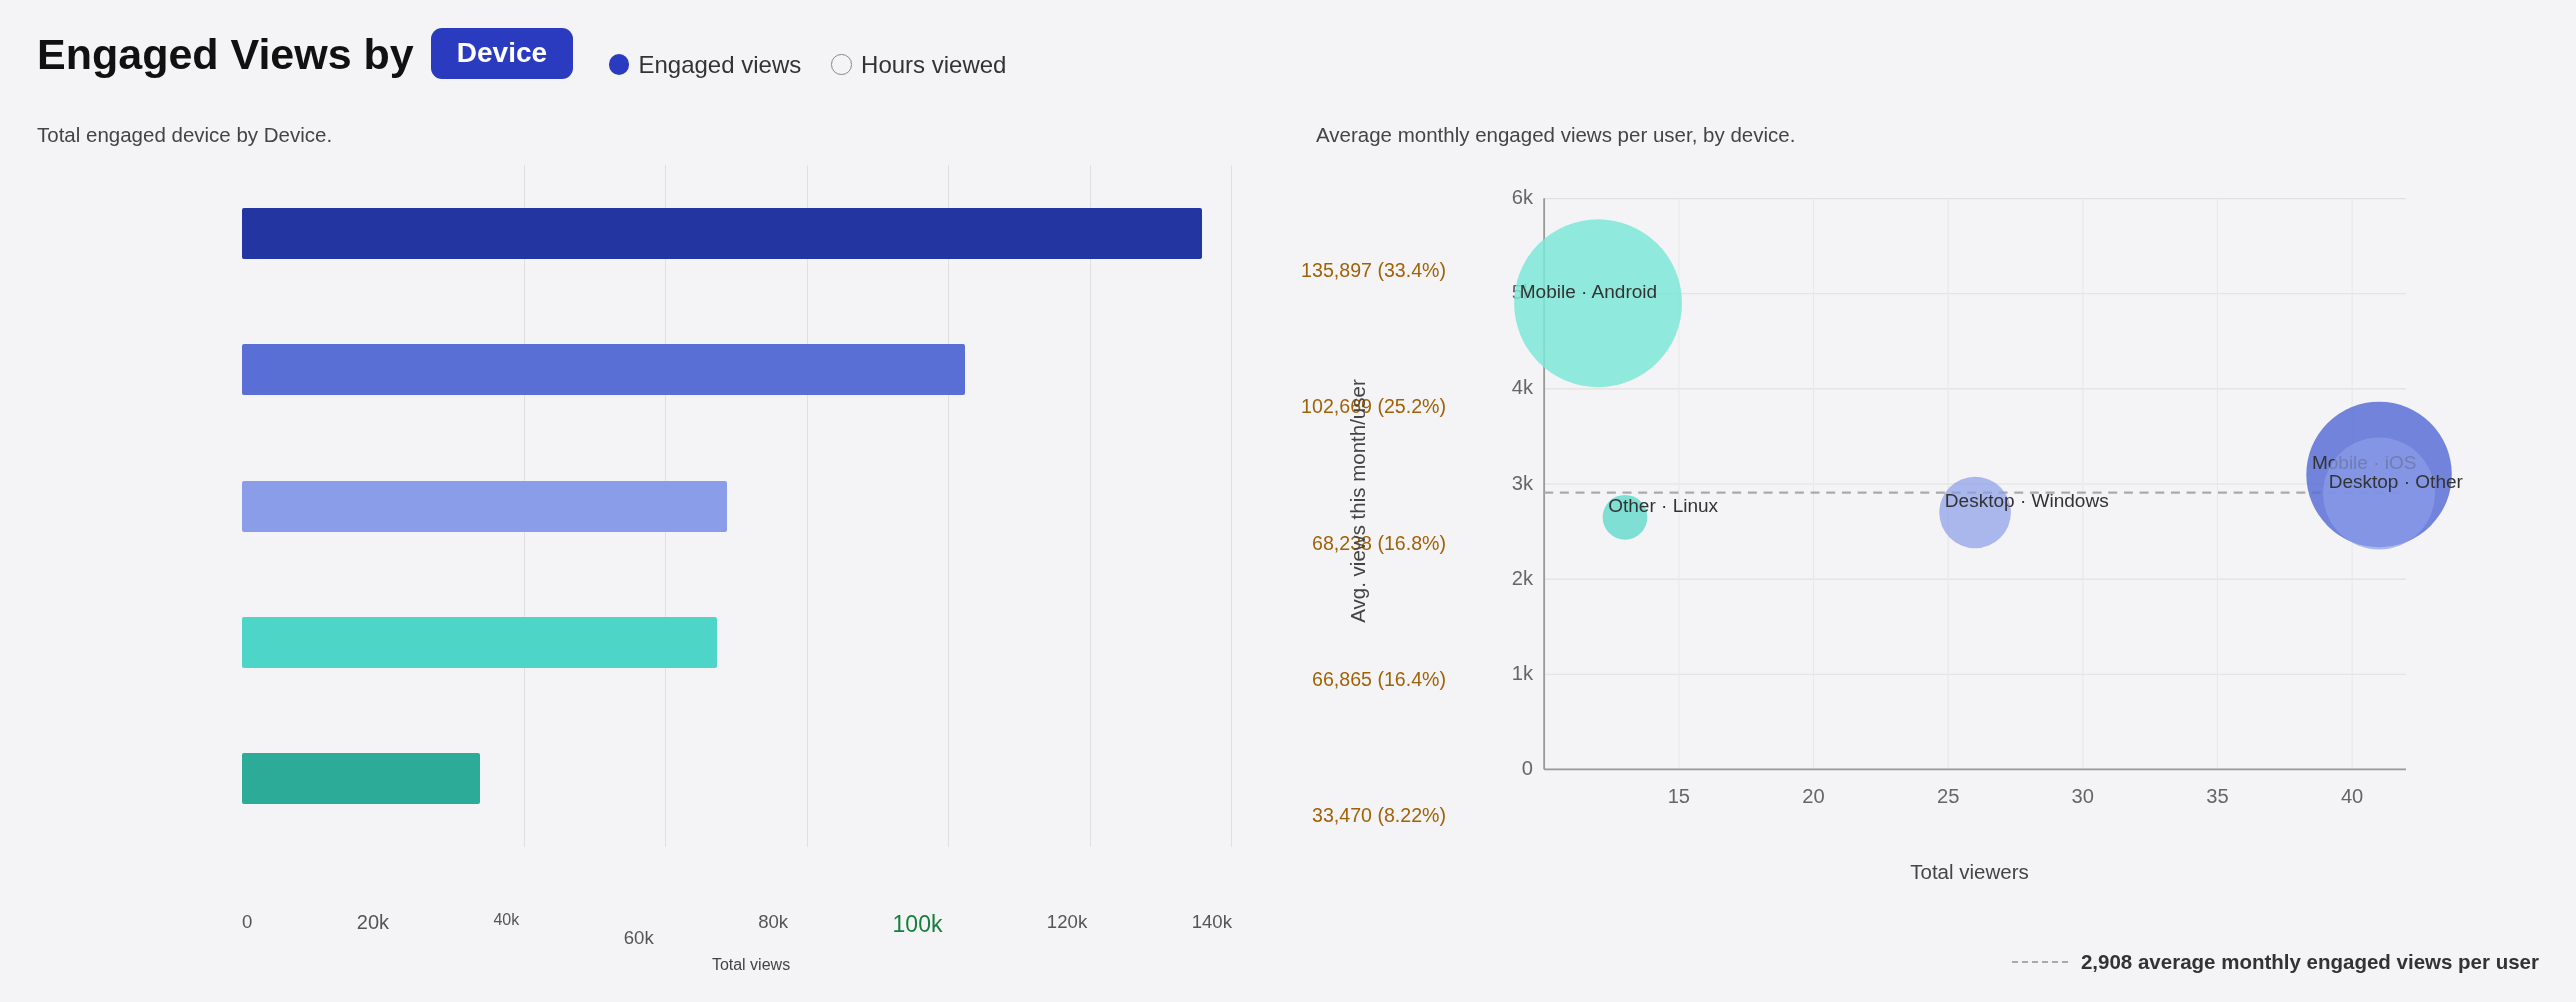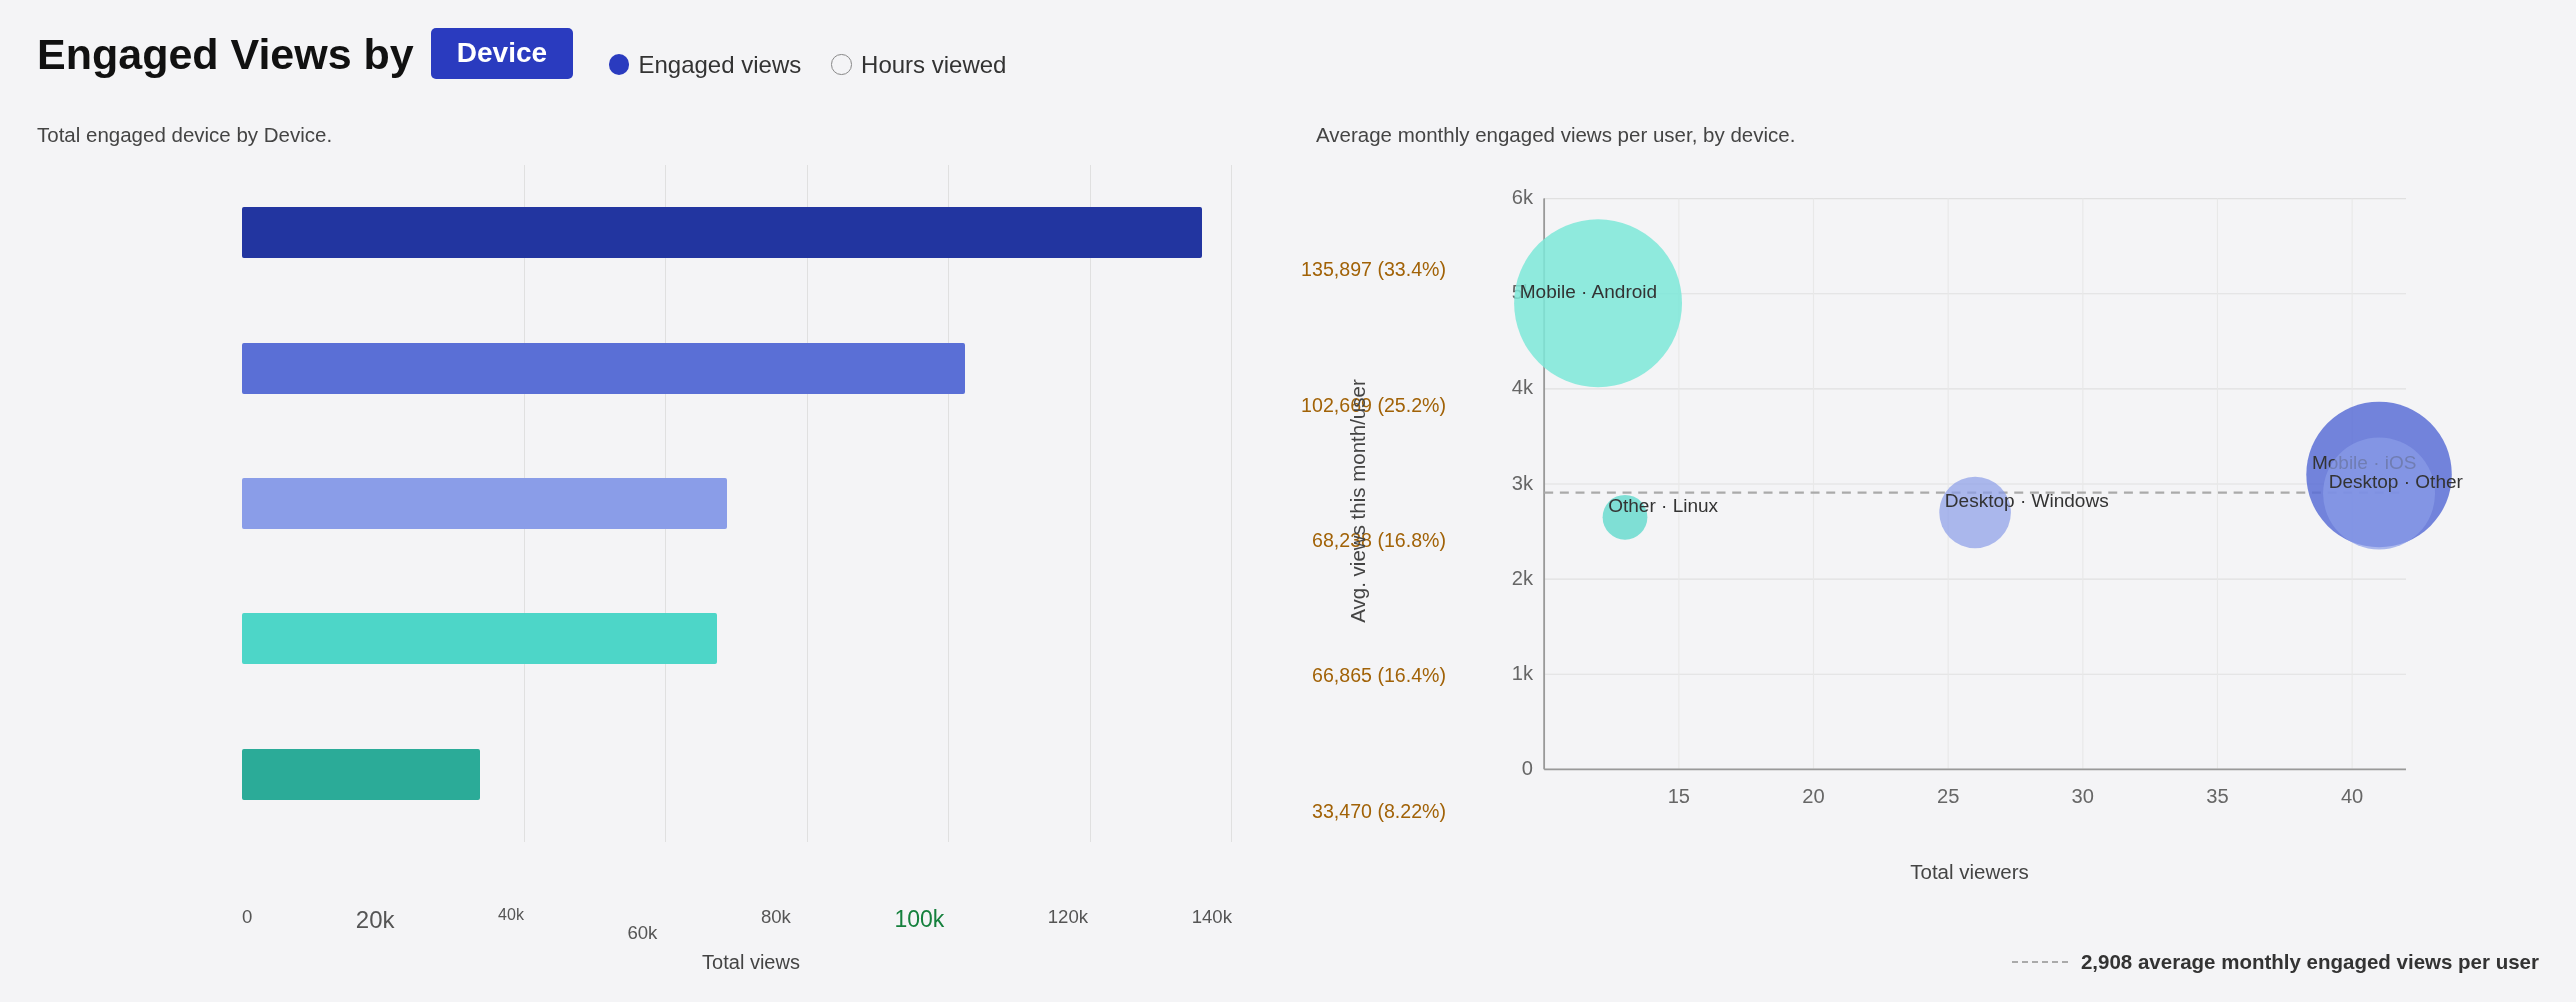--- a/index.html
+++ b/index.html
@@ -26,21 +26,21 @@
     }
     .header-title {
       font-size: 43px;
       font-weight: 800;
       color: #111;
     }
     .device-btn {
       background: #2a3bbf;
       color: #fff;
       border: none;
-      border-radius: 5px;
+      border-radius: 11px;
       padding: 9.3px 26px;
       font-size: 28px;
       font-weight: 600;
       cursor: pointer;
     }
     .legend {
       display: flex;
       align-items: center;
       gap: 30px;
       margin-left: 18.6px;
@@ -146,21 +146,21 @@
       display: flex;
       justify-content: space-between;
       margin-left: 205px;
       margin-right: 28px;
       font-size: 18.6px;
       color: #555;
       margin-top: 7.5px;
     }
     .bar-axis-label {
       text-align: center;
-      font-size: 20px;
+      font-size: 16px;
       color: #444;
       margin-top: 7.5px;
       padding-left: 205px;
     }
     
     .scatter-panel {
       flex: 1;
       display: flex;
       flex-direction: column;
     }
@@ -242,21 +242,21 @@
     <div class="bar-track">
       <div class="bar-fill" style="width:24%;background:#2bab98;">
       </div>
       <span class="bar-value">33,470 (8.22%)</span>
     </div>
   </div>
           </div>
         <div class="bar-axis" id="bar-axis">
 
         <span style="font-size: 18.6px; color: rgb(85, 85, 85);">0</span>
-            <span style="font-size: 24px; color: rgb(85, 85, 85);">20k</span>
+            <span style="font-size: 20px; color: rgb(85, 85, 85);">20k</span>
             <span style="font-size: 16px; color: rgb(85, 85, 85);">40k</span>
             <span style="font-size: 18.6px; color: rgb(85, 85, 85); margin-top: 16px;">60k</span>
             <span style="font-size: 18.6px; color: rgb(85, 85, 85);">80k</span>
             <span style="font-size: 23px; color: #15803d; text-align: right;">100k</span>
             <span style="font-size: 18.6px; color: rgb(85, 85, 85);">120k</span>
             <span style="font-size: 18.6px; color: rgb(85, 85, 85);">140k</span>
           </div>
         <div class="bar-axis-label">Total views</div>
       </div>
     </div>

